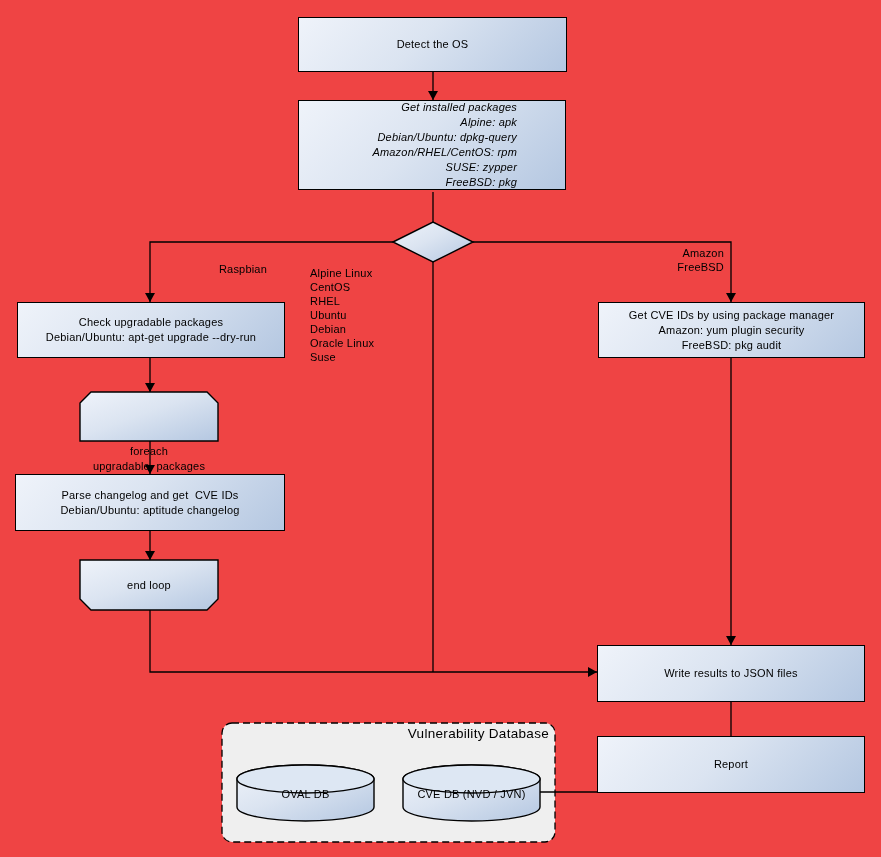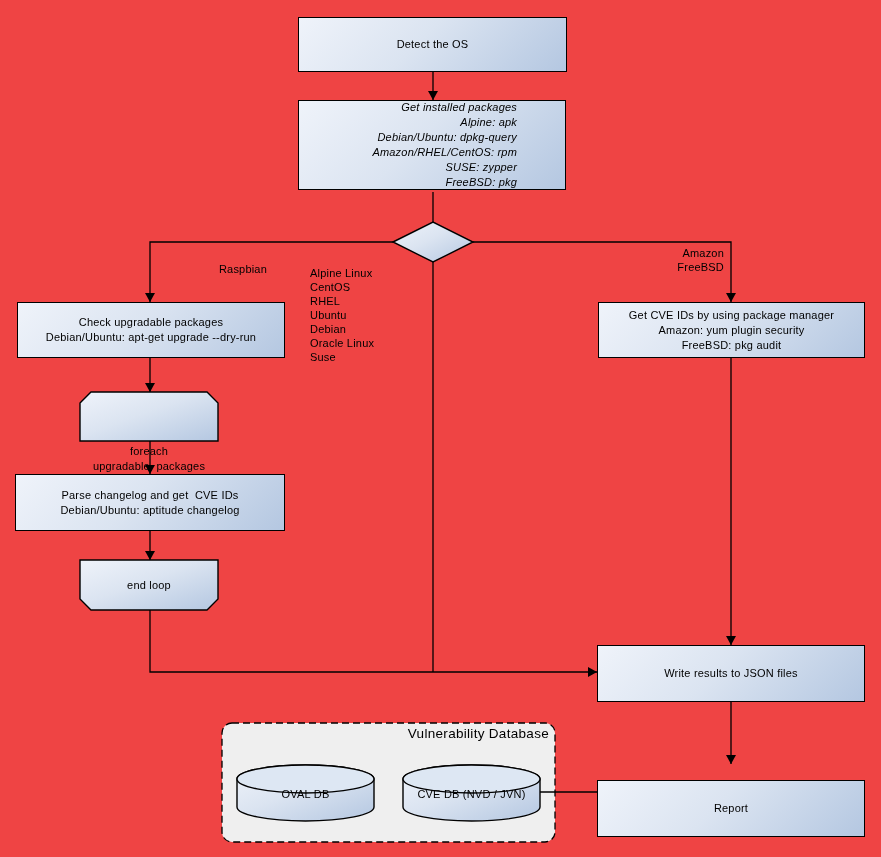--- a/index.html
+++ b/index.html
@@ -95,21 +95,21 @@
 
   <div class="node" style="left:598px;top:302px;width:267px;height:56px;">Get CVE IDs by using package manager
 Amazon: yum plugin security
 FreeBSD: pkg audit</div>
 
   <div class="node" style="left:15px;top:474px;width:270px;height:57px;">Parse changelog and get  CVE IDs
 Debian/Ubuntu: aptitude changelog</div>
 
   <div class="node" style="left:597px;top:645px;width:268px;height:57px;">Write results to JSON files</div>
 
-  <div class="node" style="left:597px;top:780px;width:268px;height:57px;">Report</div>
+  <div class="node" style="left:597px;top:736px;width:268px;height:57px;">Report</div>
 
   <div class="shape-label" style="left:80px;top:392px;width:138px;height:49px;margin-top:42px;">foreach
 upgradable  packages</div>
 
   <div class="shape-label" style="left:80px;top:560px;width:138px;height:50px;">end loop</div>
 
   <div class="shape-label" style="left:237px;top:774px;width:137px;height:40px;">OVAL DB</div>
 
   <div class="shape-label" style="left:403px;top:774px;width:137px;height:40px;">CVE DB (NVD / JVN)</div>
 

